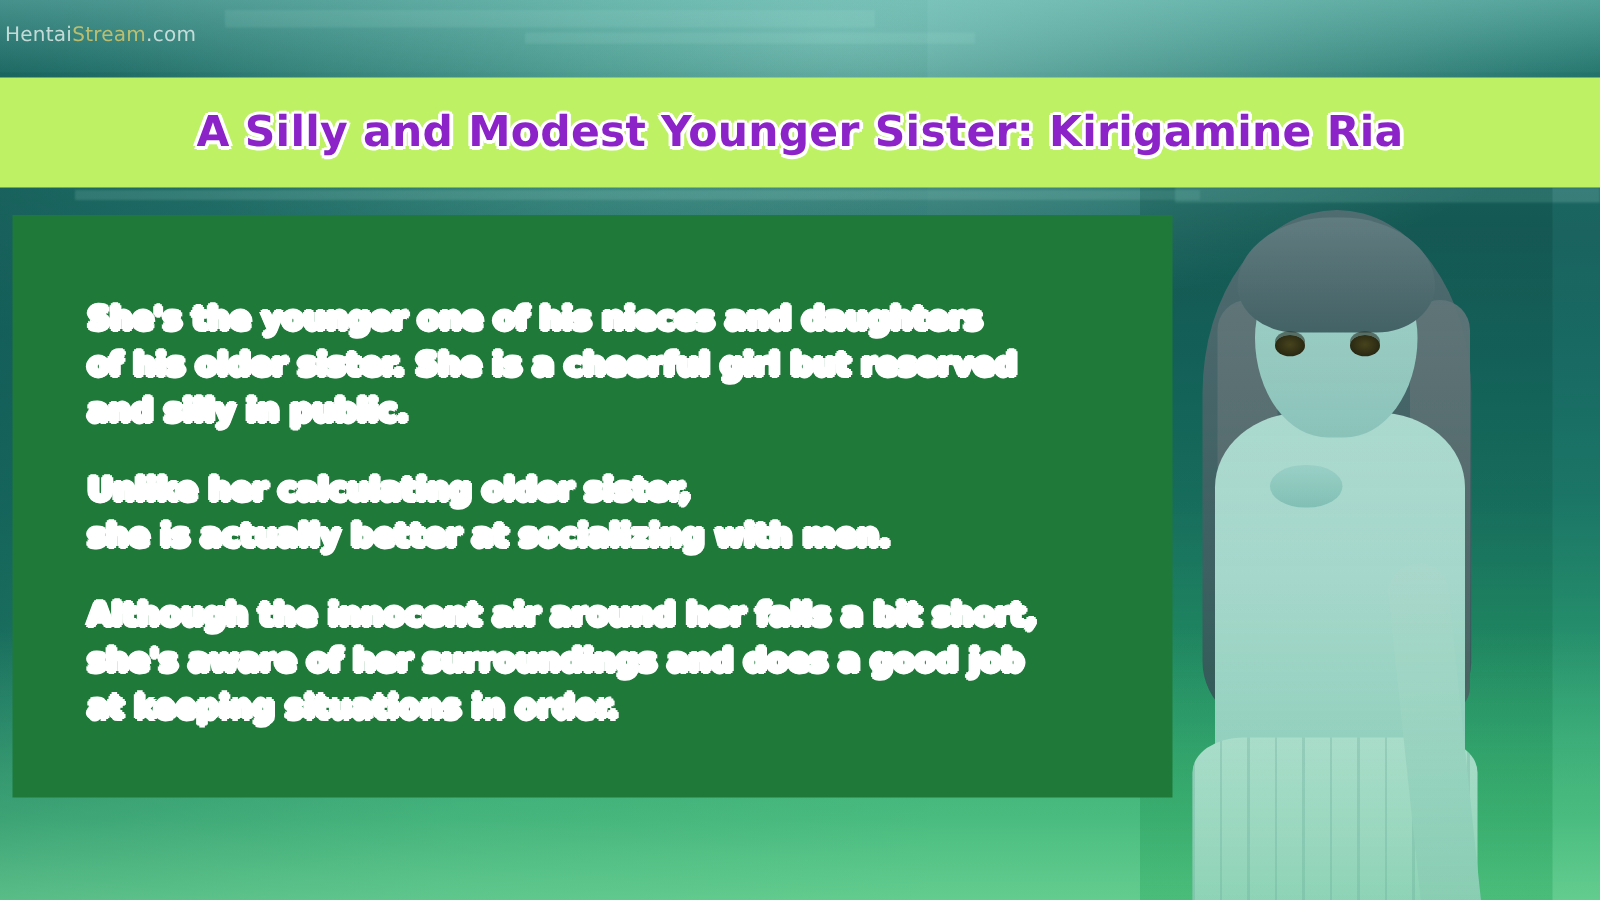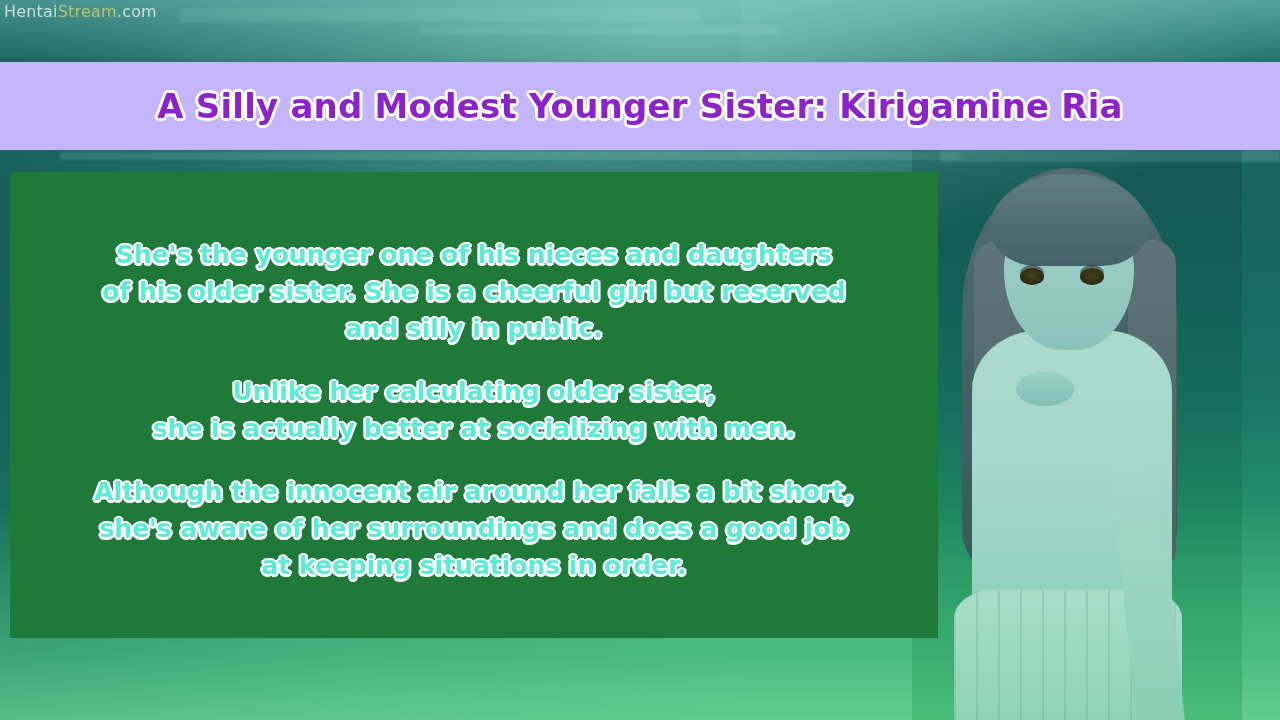--- a/index.html
+++ b/index.html
@@ -158,21 +158,21 @@
     mix-blend-mode: multiply;
   }
 
   
   .title-bar {
     position: absolute;
     left: 0;
     top: 62px;
     width: 1280px;
     height: 88px;
-    background: #c4b5fd;
+    background: #bef264;
     display: flex;
     align-items: center;
     justify-content: center;
   }
   .title-text {
     font-family: "DejaVu Sans", sans-serif;
     font-weight: bold;
     font-size: 34px;
     letter-spacing: 0.2px;
     color: #8b23c8;
@@ -191,41 +191,41 @@
     width: 928px;
     height: 466px;
     background: #1f7a3a;
     display: flex;
     flex-direction: column;
     justify-content: flex-start;
     padding-top: 64px;
     box-sizing: border-box;
   }
   .desc-para {
-    text-align: center;
+    text-align: left;
     font-family: "DejaVu Sans", sans-serif;
     font-weight: bold;
     font-size: 25px;
     line-height: 37px;
-    color: #5eead4;
+    color: #ffffff;
     text-shadow:
       -1.5px 0 0 #ffffff, 1.5px 0 0 #ffffff, 0 -1.5px 0 #ffffff, 0 1.5px 0 #ffffff,
       -1.5px -1.5px 0 #ffffff, 1.5px -1.5px 0 #ffffff, -1.5px 1.5px 0 #ffffff, 1.5px 1.5px 0 #ffffff,
       -2.5px 0 0 #ffffff, 2.5px 0 0 #ffffff, 0 -2.5px 0 #ffffff, 0 2.5px 0 #ffffff;
     margin: 0 0 26px 0;
-    padding: 0 80px;
+    padding: 0 60px;
     white-space: pre-line;
   }
   .desc-para:last-child { margin-bottom: 0; }
 
   
   .watermark {
     position: absolute;
     left: 4px;
-    top: 2px;
+    top: 18px;
     font-family: "DejaVu Sans", sans-serif;
     font-size: 16px;
     color: rgba(235,245,242,0.78);
     letter-spacing: 0.2px;
     white-space: nowrap;
     z-index: 20;
   }
   .watermark .wm-mid {
     color: rgba(230,210,110,0.75);
   }

